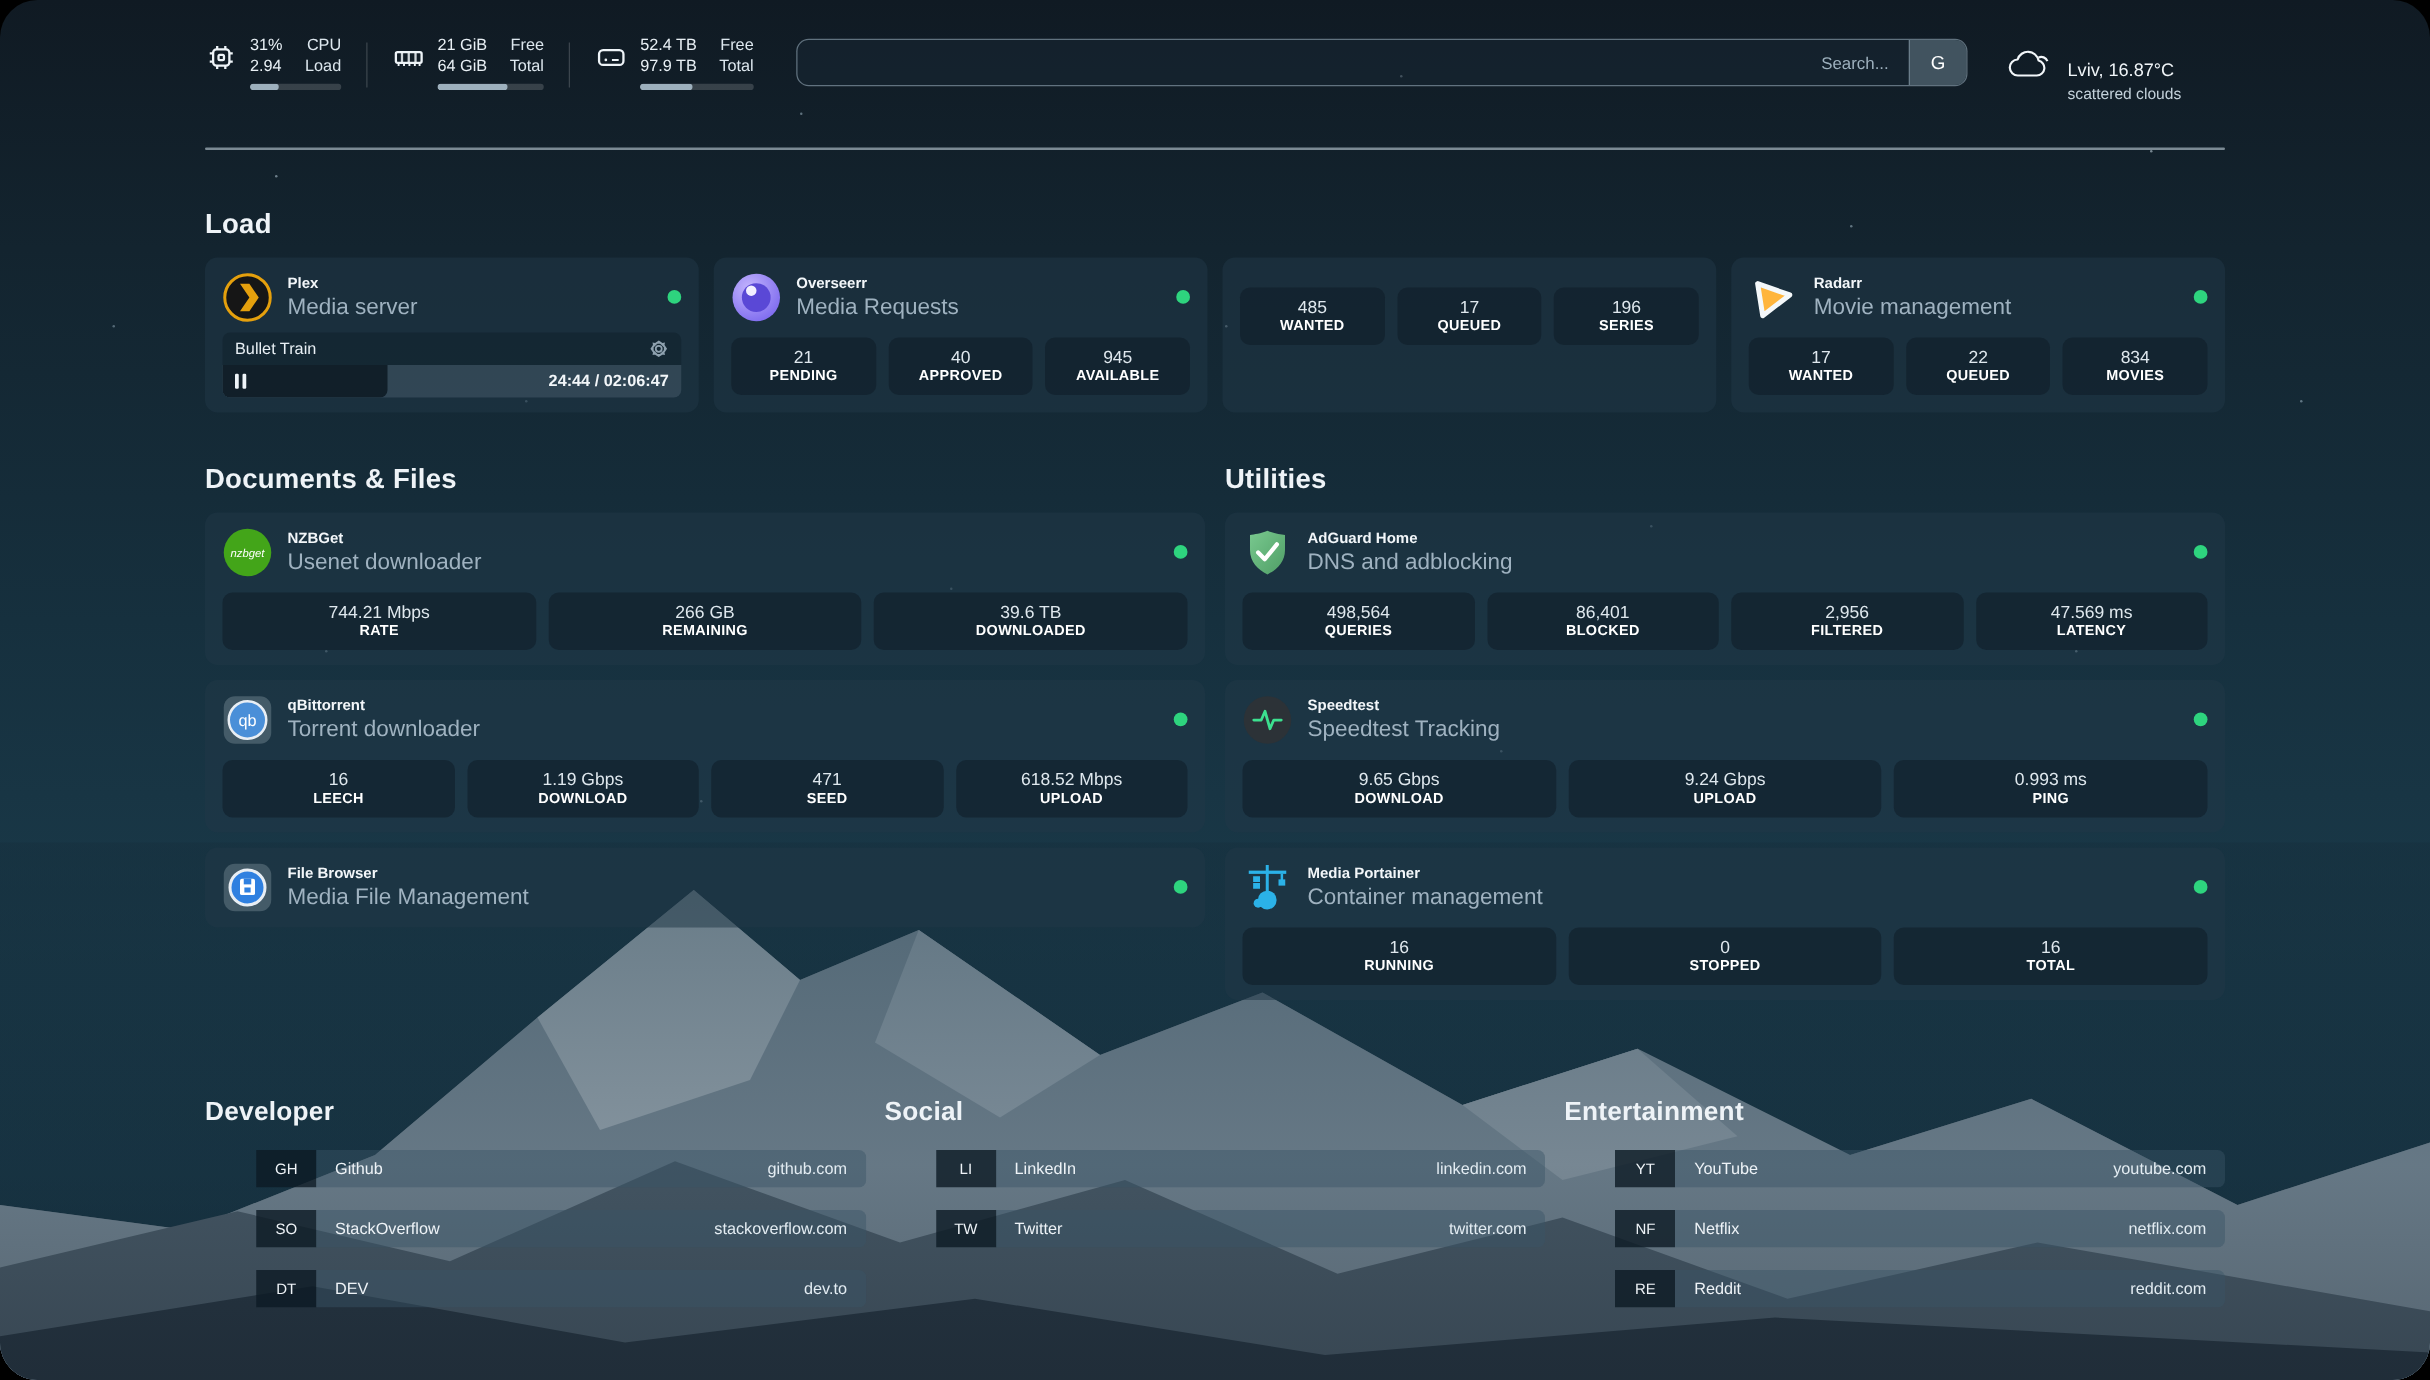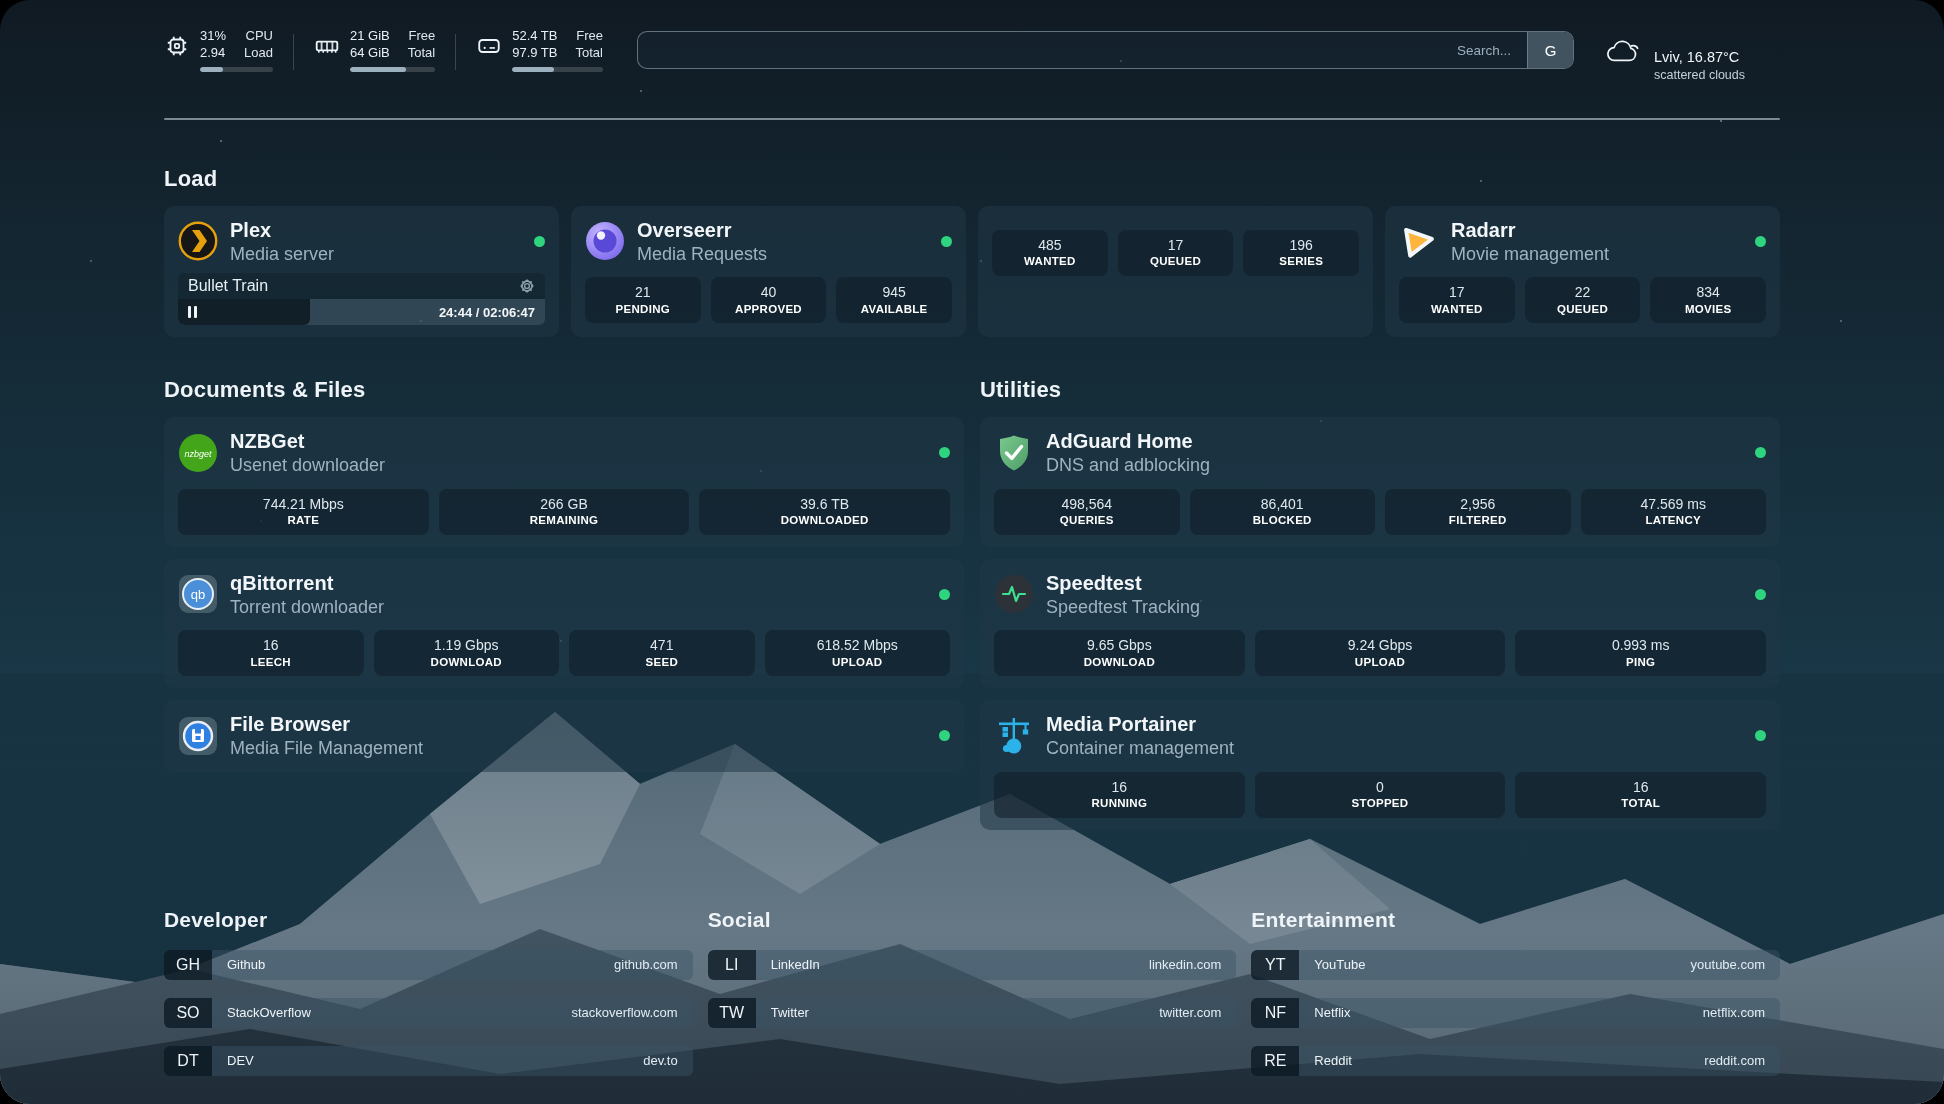--- a/index.html
+++ b/index.html
@@ -52,49 +52,49 @@
   .two-col{display:grid;grid-template-columns:1fr 1fr;gap:16px;margin-top:40px;}
   .col-stack{display:flex;flex-direction:column;}
   .col-stack .sec-title{margin-bottom:14px;}
   .col-stack .card + .card{margin-top:12px;}
 
   .card{background:rgba(33,55,70,.52);border-radius:10px;padding:12px 14px;box-sizing:border-box;cursor:pointer;}
   .card-head{display:flex;align-items:center;gap:12px;}
   .avatar{width:40px;height:40px;flex:0 0 auto;display:flex;align-items:center;justify-content:center;}
   .avatar svg{width:40px;height:40px;display:block;}
   .app-meta{display:flex;flex-direction:column;line-height:1.25;}
-  .app-name{font-size:20px;font-weight:700;color:#f2f6f9;}
+  .app-name{font-size:12px;font-weight:700;color:#f2f6f9;}
   .app-desc{font-size:18px;color:#9fb2c0;text-align:center;}
   .dot{width:11px;height:11px;border-radius:50%;background:#2ed47e;margin-left:auto;flex:0 0 auto;}
   .stat-row{display:flex;gap:10px;margin-top:12px;}
   .stat-box{flex:1;height:46px;border-radius:8px;background:rgba(14,28,39,.55);
     display:flex;flex-direction:column;align-items:center;justify-content:center;line-height:1.25;}
   .sb-val{font-size:14px;color:#dfe8ee;}
   .sb-label{font-size:11.5px;font-weight:700;color:#fff;letter-spacing:.3px;}
 
   
   .np{margin-top:8px;}
   .np-title{display:flex;align-items:center;justify-content:space-between;height:26px;
     background:rgba(12,25,35,.35);border-radius:6px 6px 0 0;padding:0 10px;}
-  .np-name{font-size:16px;color:#e9f0f5;}
+  .np-name{font-size:13px;color:#e9f0f5;}
   .np-gear{width:16px;height:16px;color:#8ea1af;cursor:pointer;}
   .np-gear svg{width:16px;height:16px;display:block;}
   .np-bar{position:relative;height:26px;background:rgba(130,152,168,.22);border-radius:0 0 6px 6px;overflow:hidden;}
   .np-fill{position:absolute;left:0;top:0;bottom:0;background:rgba(9,20,30,.78);border-radius:0 0 6px 6px;}
   .np-pause{position:absolute;left:10px;top:7px;display:flex;gap:3px;cursor:pointer;}
   .np-pause i{width:3px;height:12px;background:#eef4f8;border-radius:1px;display:block;}
   .np-time{position:absolute;right:10px;top:0;height:26px;display:flex;align-items:center;
     font-size:13px;font-weight:700;color:#f2f6f9;}
 
   
   .bookmarks{display:grid;grid-template-columns:1fr 1fr 1fr;gap:15px;margin-top:78px;}
   .bm-col .sec-title{font-size:21px;margin-bottom:18px;}
   .bm-row{display:flex;height:30px;margin-bottom:18px;border-radius:6px;overflow:hidden;cursor:pointer;}
-  .bm-abbr{width:48px;flex:0 0 auto;background:rgba(12,26,36,.8);color:#eef3f7;font-size:16px;
-    display:flex;align-items:center;justify-content:center;}
+  .bm-abbr{width:48px;flex:0 0 auto;background:rgba(12,26,36,.8);color:#eef3f7;font-size:12px;
+    display:flex;align-items:center;justify-content:center;margin-left:41px;}
   .bm-main{flex:1;background:rgba(58,84,101,.45);display:flex;align-items:center;
     justify-content:space-between;padding:0 15px;}
   .bm-name{font-size:13px;color:#eef3f7;}
   .bm-url{font-size:13px;color:#e3ecf2;}
 </style>
 </head>
 <body>
 
 <div class="screen">
   <div class="stars">

